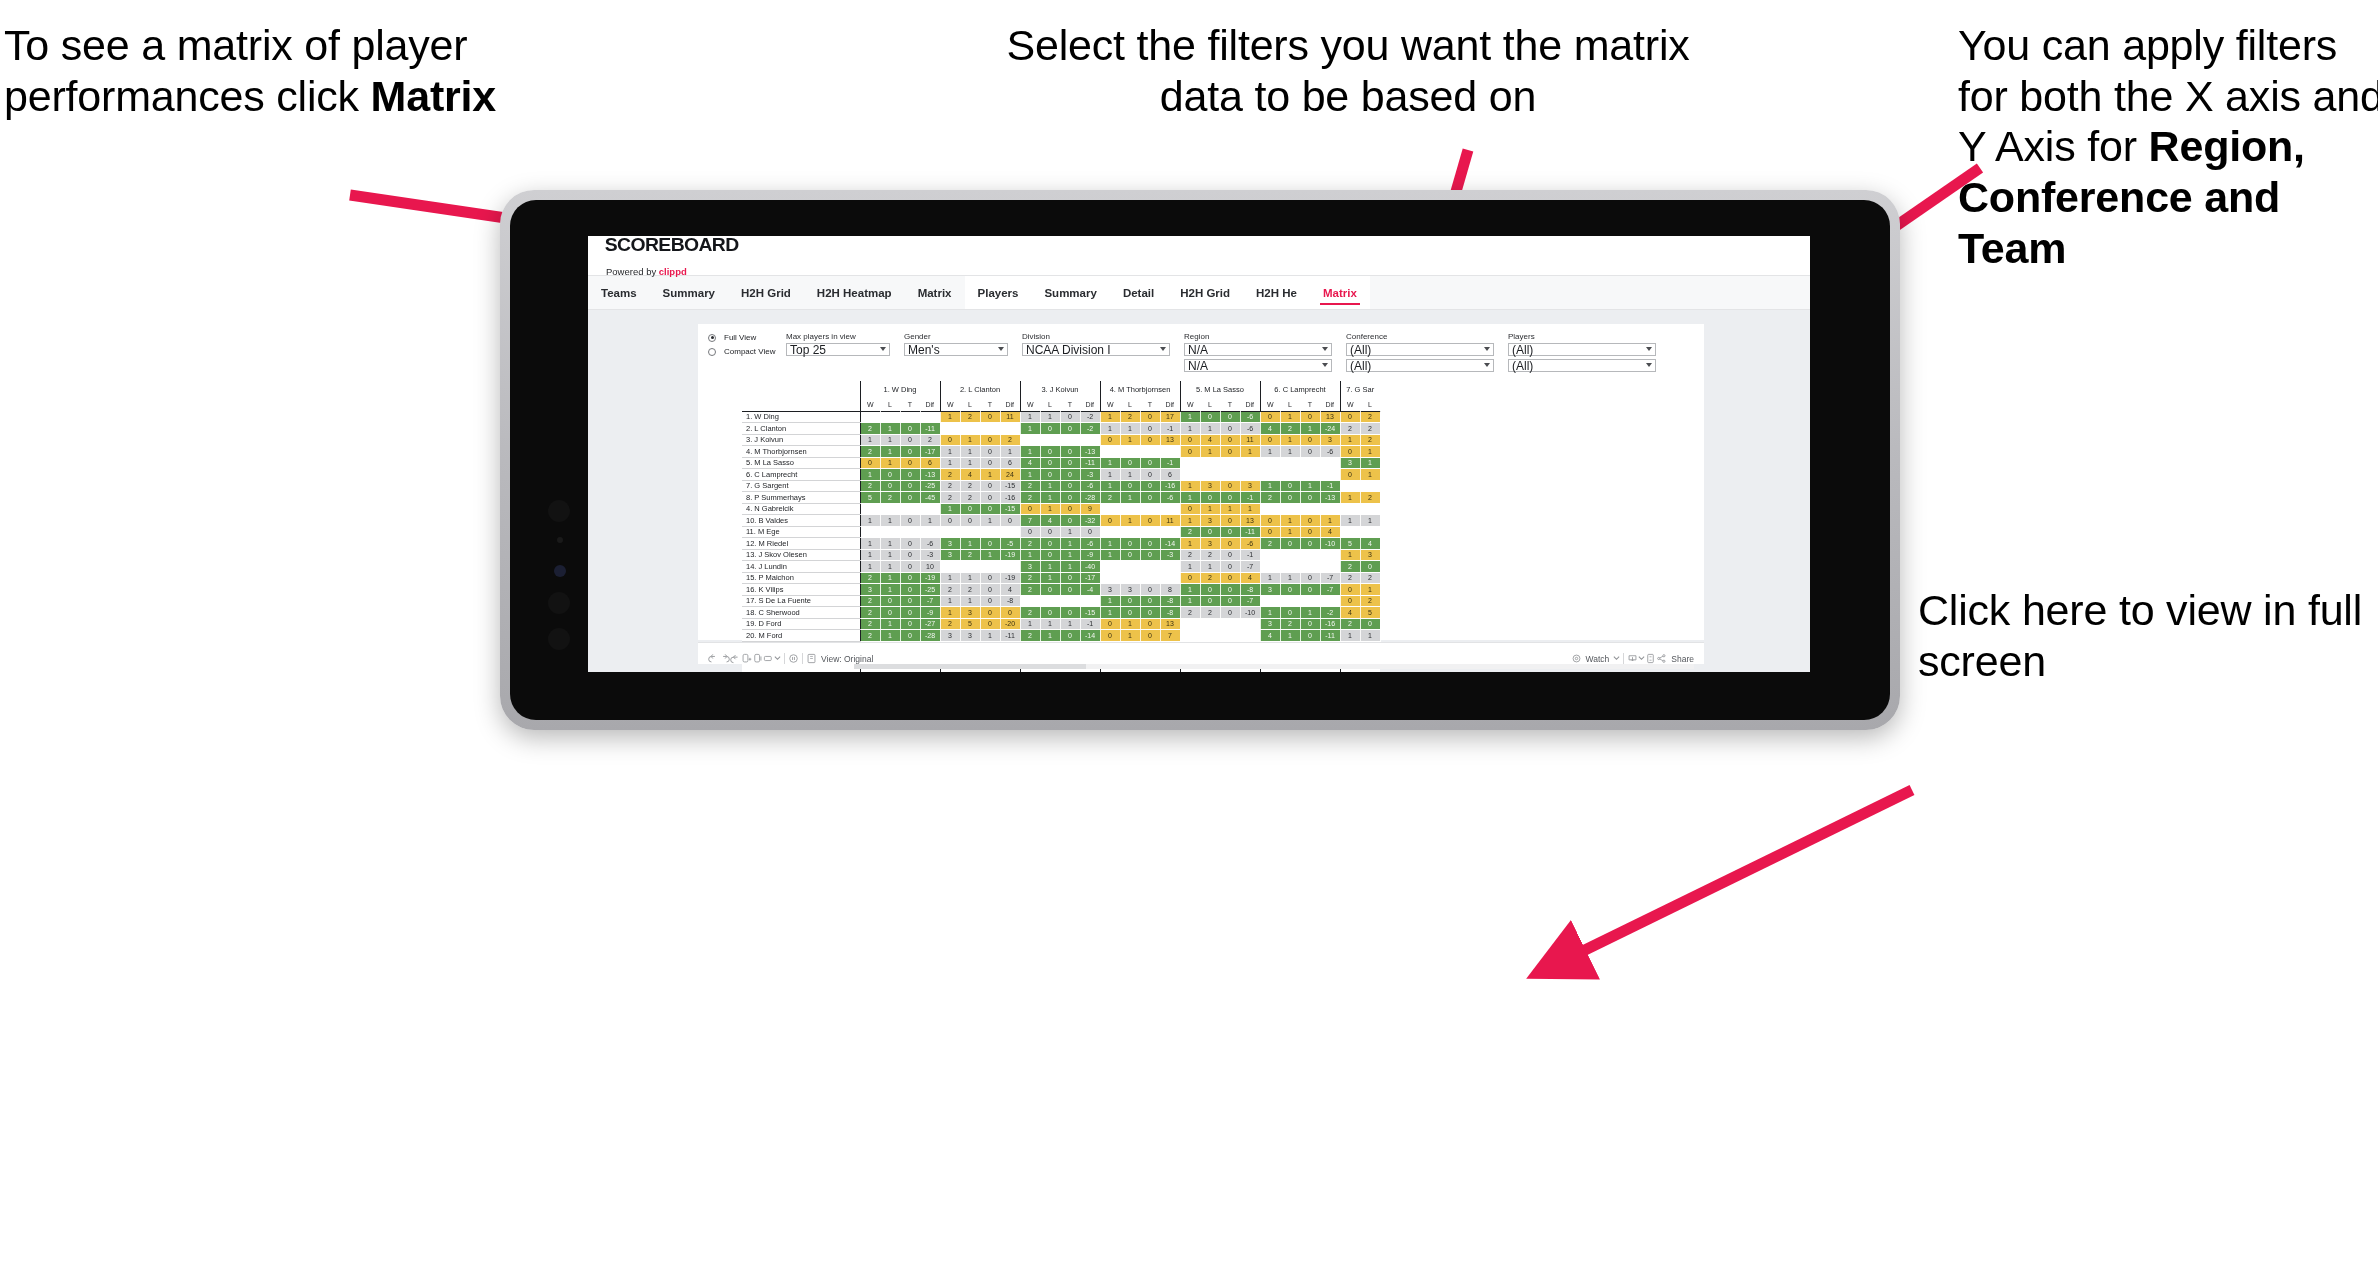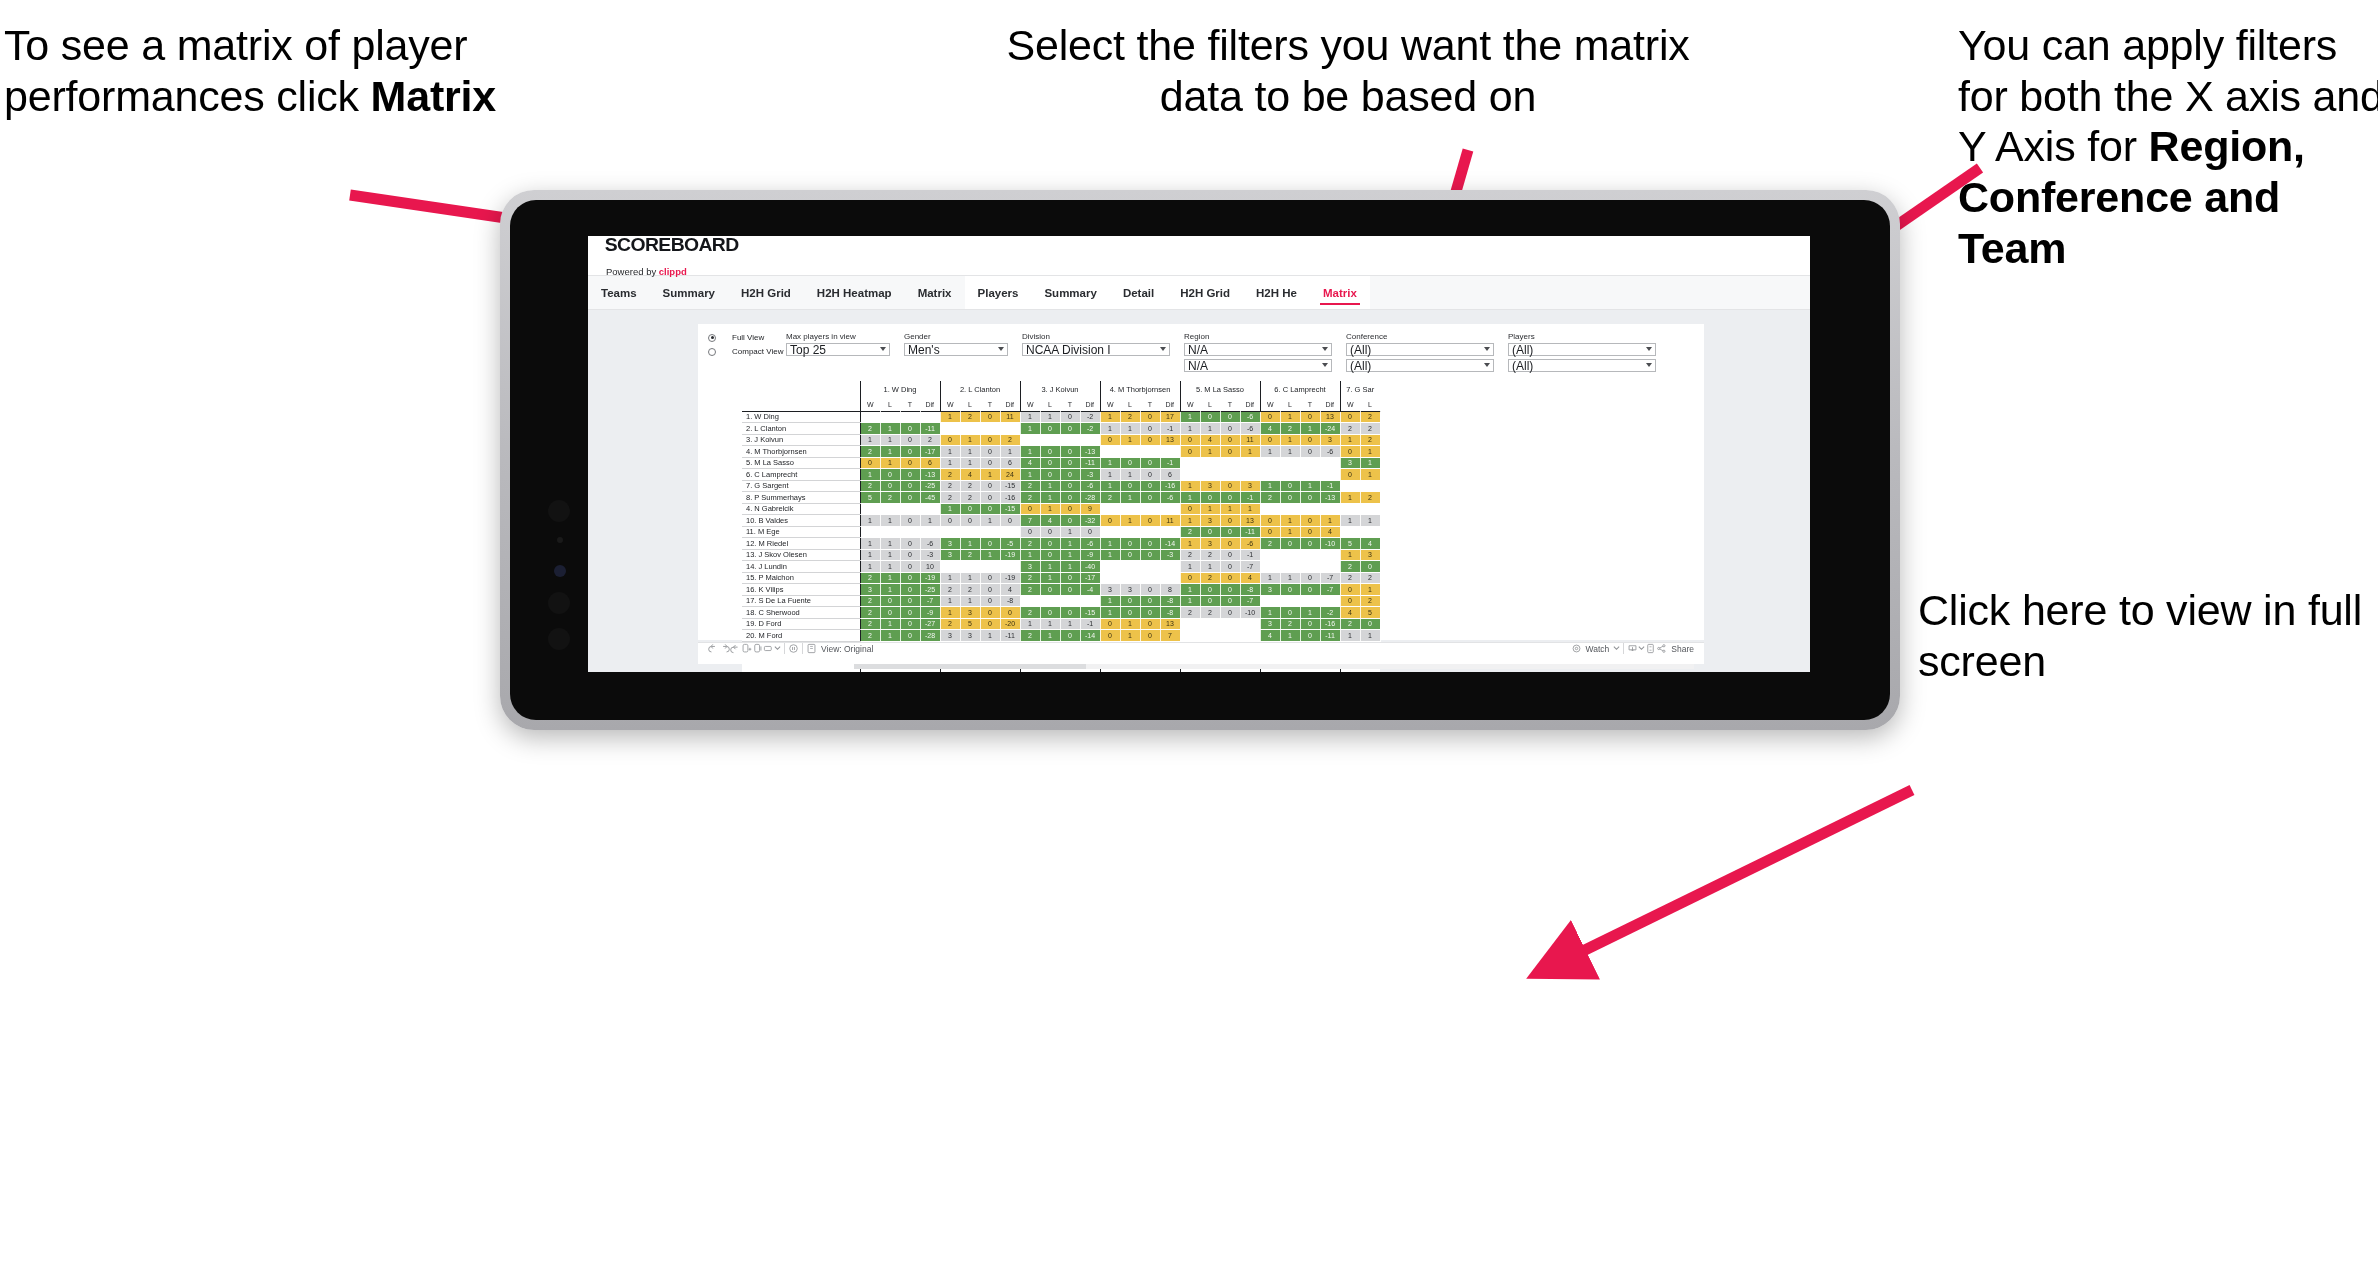--- a/index.html
+++ b/index.html
@@ -107,21 +107,21 @@
   .fsel {
     width:104px; height:13px; border:1px solid #b6b8bb; background:#fff;
     font-size:12px; color:#1c1e22; display:flex; align-items:center;
     padding:0 3px; position:relative; margin-bottom:3px;
   }
   .fsel .car { position:absolute; right:3px; top:3px;
                border-left:3px solid transparent; border-right:3px solid transparent;
                border-top:4px solid #4b4d51; }
   .fsel.w130 { width:148px; }
   .radios { width:78px; padding-top:1px; }
-  .rrow { display:flex; align-items:center; gap:16px; margin-bottom:5px; }
+  .rrow { display:flex; align-items:center; gap:8px; margin-bottom:5px; }
   .rdot { width:8px; height:8px; border-radius:50%; border:1px solid #76787c; background:#fff; position:relative;}
   .rdot.on::after{content:"";position:absolute;left:1.5px;top:1.5px;width:3px;height:3px;border-radius:50%;background:#2a2c30;}
   .rlab { font-size:8px; color:#1c1e22; }
 
   
   .mx { position:relative; margin-top:2px; }
   table.matrix { border-collapse:collapse; font-size:7px; color:#1c1e22;
                  font-family:"Liberation Sans", sans-serif; table-layout:fixed;margin-left:44px;}
   table.matrix td, table.matrix th { padding:0; text-align:center; font-weight:400; }
   .rowlabel { width:118px; text-align:left !important; padding-left:4px !important;
@@ -143,21 +143,21 @@
   .axisrow td.bl { border-left:1.4px solid #1c1e22; }
   .topline { border-top:1.4px solid #1c1e22; }
 
   .hscroll { position:absolute; left:156px; bottom:10px; width:840px; height:7px; background:#f1f1f2; }
   .hscroll i { display:block; width:232px; height:7px; background:#dcdddf; }
 
   
   .wbbar {
     position:absolute; left:110px; bottom:8px; width:1006px; height:22px;
     background:#fff; border-top:1px solid #e2e3e5;
-    display:flex; align-items:flex-start; padding:0 10px; gap:0;
+    display:flex; align-items:flex-end; padding:0 10px; gap:0;
     font-size:8.5px; color:#53565b;margin-top:27px;
   }
   .wbbar .ico { width:11px; height:11px; display:inline-block; opacity:.75; }
   .wbbar .divider { width:1px; height:11px; background:#d6d7d9; margin:0 3px;}
   .wbbar .spacer { flex:1; }
   .wbbar .lbl { display:flex; align-items:center; gap:4px; }
 </style>
 </head>
 <body>
 

